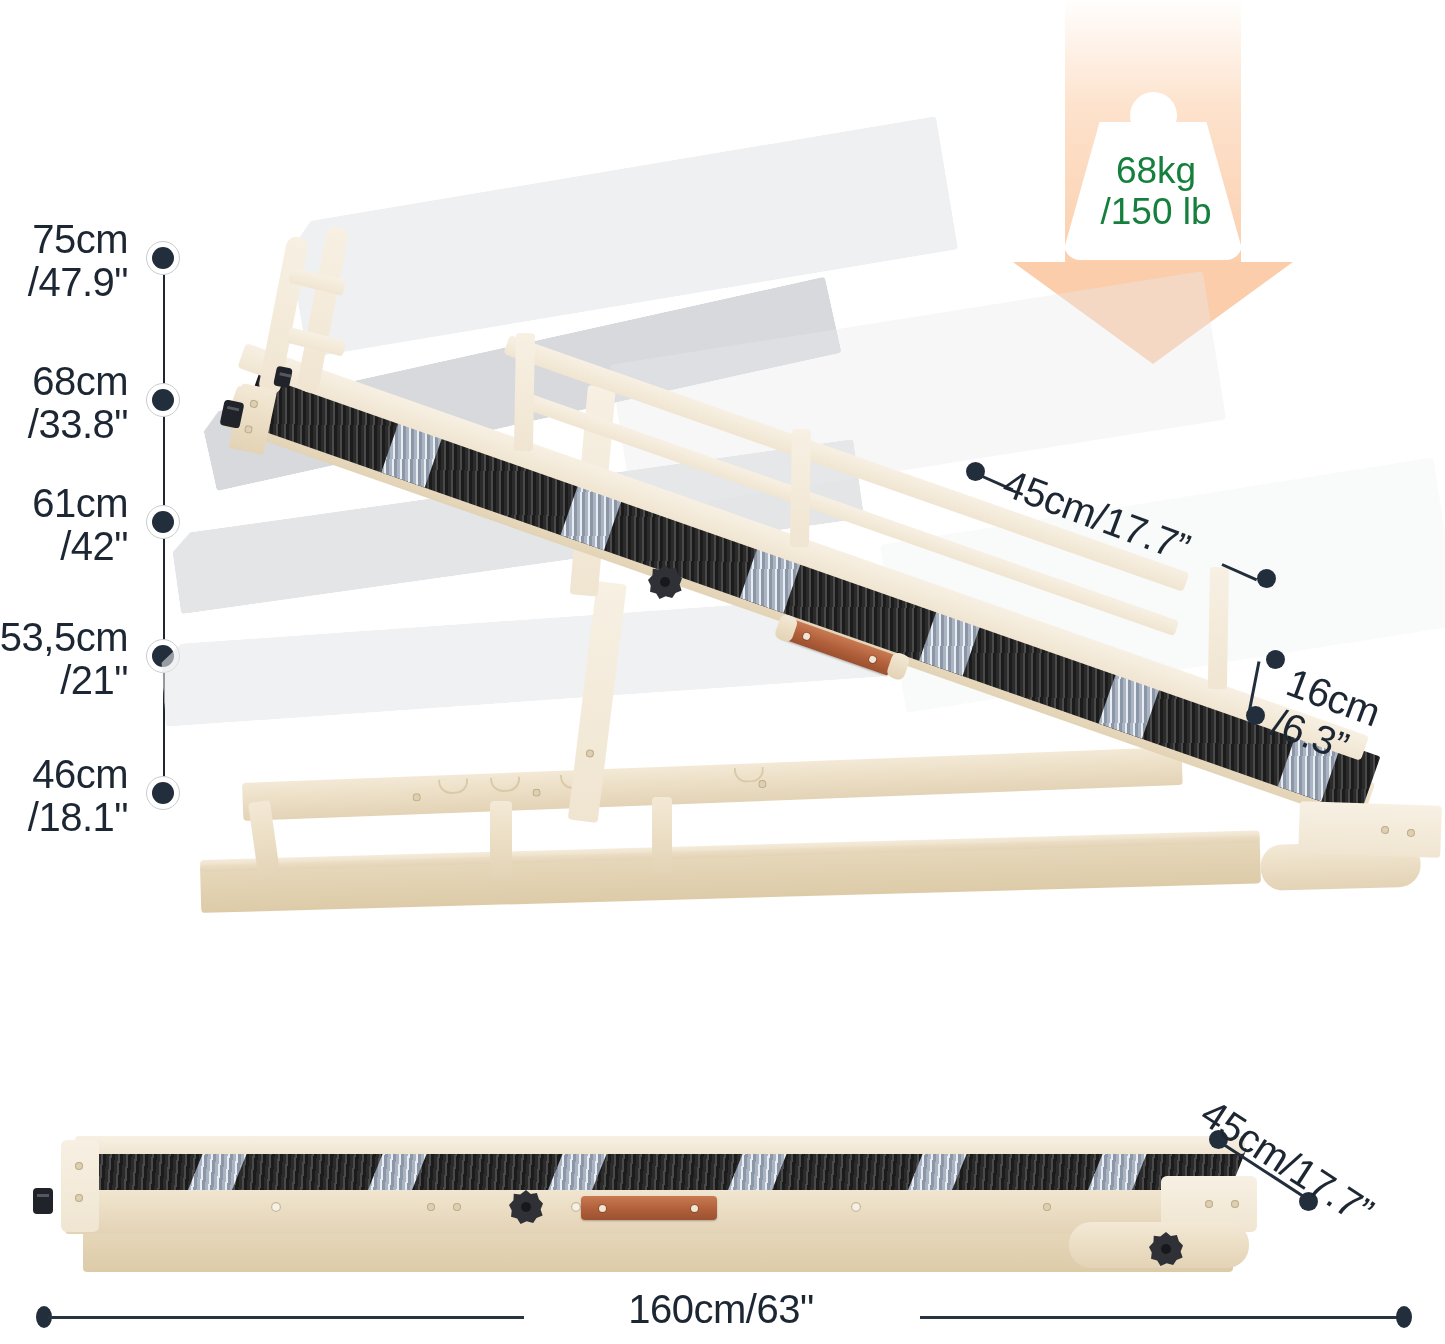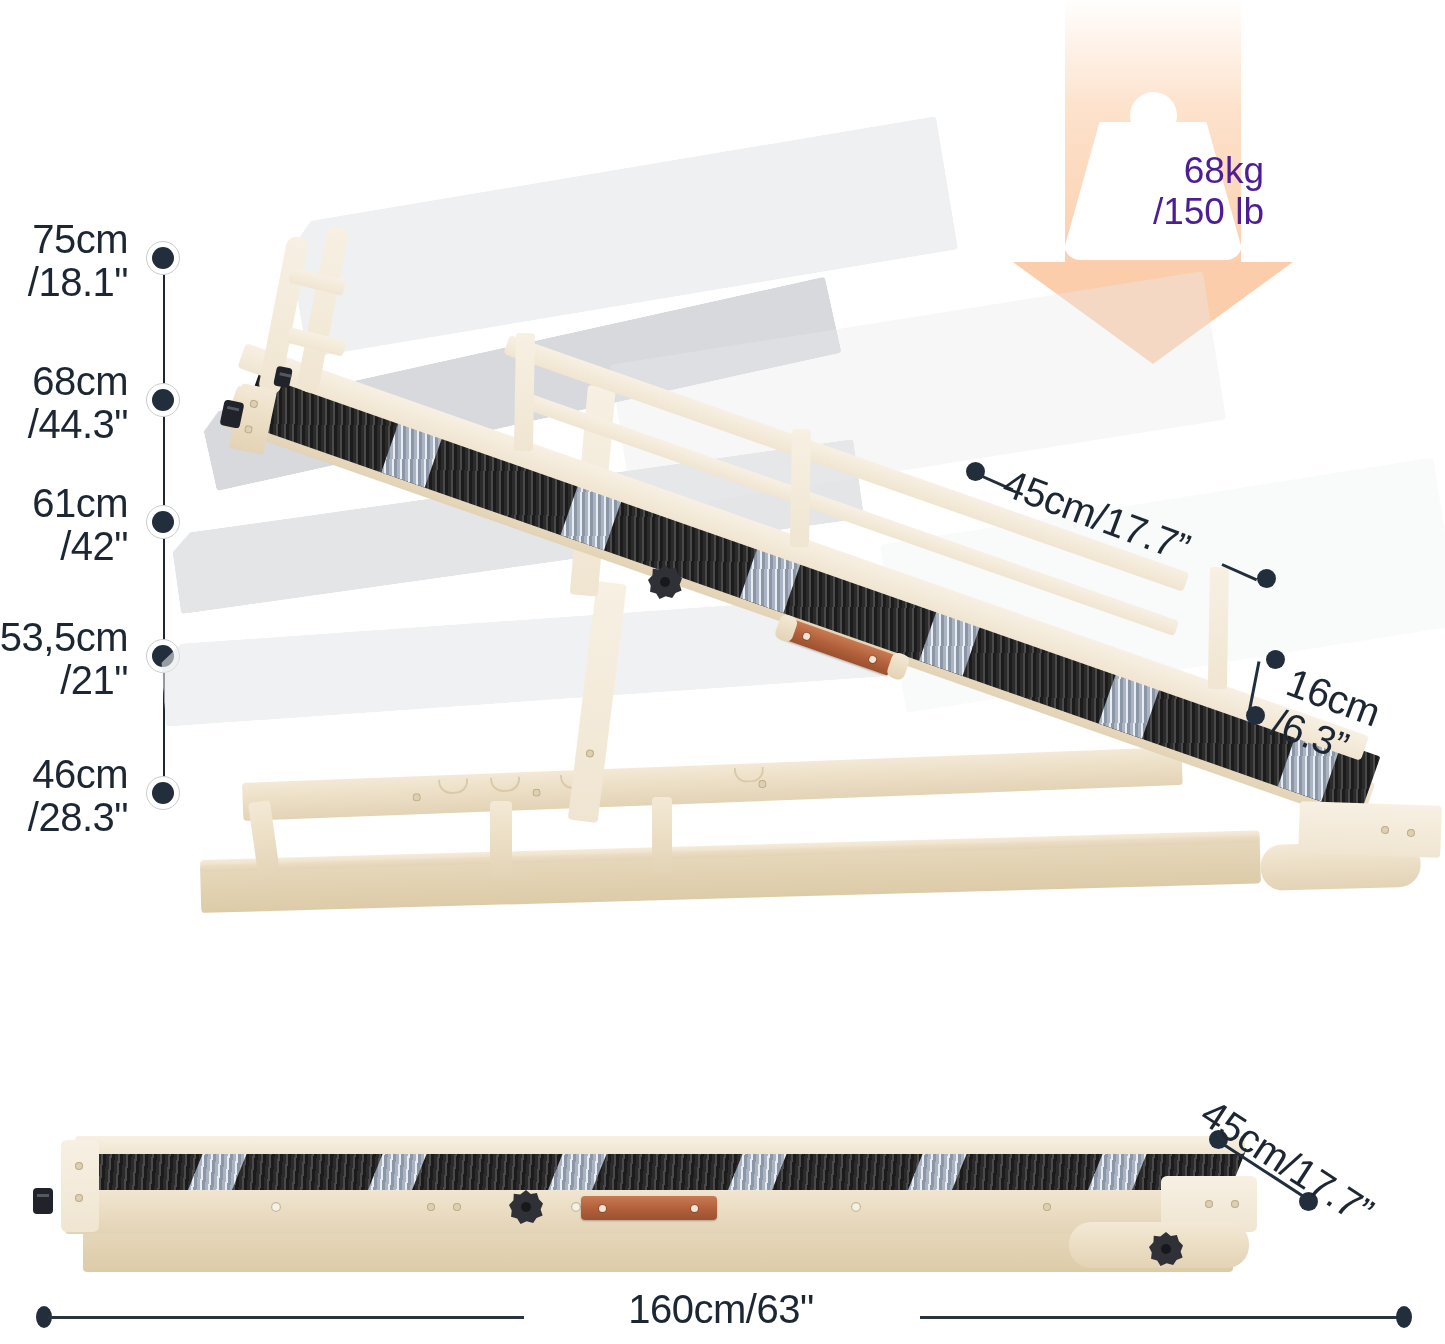--- a/index.html
+++ b/index.html
@@ -88,22 +88,22 @@
     position:absolute;left:72px;top:0;width:47px;height:47px;
     border-radius:50%;background:#ffffff;
   }
   .weight-body2{
     position:absolute;left:6px;top:30px;width:178px;height:138px;
     background:#ffffff;
     border-radius:16px;
     clip-path:polygon(20% 0%,80% 0%,100% 92%,96% 100%,4% 100%,0% 92%);
   }
   .weight-text{
-    position:absolute;left:16px;top:58px;width:190px;
-    text-align:right;font-size:37px;line-height:1.12;color:#4c1d95;
+    position:absolute;left:3px;top:58px;width:190px;
+    text-align:center;font-size:37px;line-height:1.12;color:#15803d;
     white-space:pre;
   }
 
   
   #upper{position:absolute;left:180px;top:215px;width:1260px;height:740px;}
 
   .ghost{
     position:absolute;
     background:#d3d5d8;
     transform-origin:0 0;
@@ -210,29 +210,29 @@
 
   <div class="v-axis"></div>
 
   <div class="v-dot" style="left:146px;top:241px;"></div>
   <div class="v-dot" style="left:146px;top:383px;"></div>
   <div class="v-dot" style="left:146px;top:505px;"></div>
   <div class="v-dot" style="left:146px;top:639px;"></div>
   <div class="v-dot" style="left:146px;top:776px;"></div>
 
   <div class="dim-label right" style="left:0px;top:218px;width:128px;">75cm
-/18.1"</div>
+/47.9"</div>
   <div class="dim-label right" style="left:0px;top:360px;width:128px;">68cm
-/44.3"</div>
+/33.8"</div>
   <div class="dim-label right" style="left:0px;top:482px;width:128px;">61cm
 /42"</div>
   <div class="dim-label right" style="left:-8px;top:616px;width:136px;">53,5cm
 /21"</div>
   <div class="dim-label right" style="left:0px;top:753px;width:128px;">46cm
-/28.3"</div>
+/18.1"</div>
 
   <div id="upper">
 
     <div class="ghost g1" style="left:20px;top:200px;width:640px;height:78px;transform:rotate(-12.5deg);
          clip-path:polygon(3% 0,100% 0,100% 100%,0 100%,0 22%);"></div>
     <div class="ghost g2" style="left:-10px;top:320px;width:690px;height:80px;transform:rotate(-8deg);
          clip-path:polygon(3% 0,100% 0,100% 100%,0 100%,0 22%);"></div>
     <div class="ghost g3" style="left:-20px;top:430px;width:720px;height:82px;transform:rotate(-4deg);
          clip-path:polygon(3% 0,100% 0,100% 100%,0 100%,0 22%);"></div>
     <div class="ghost g1" style="left:105px;top:10px;width:660px;height:135px;transform:rotate(-9.5deg);opacity:.55;

